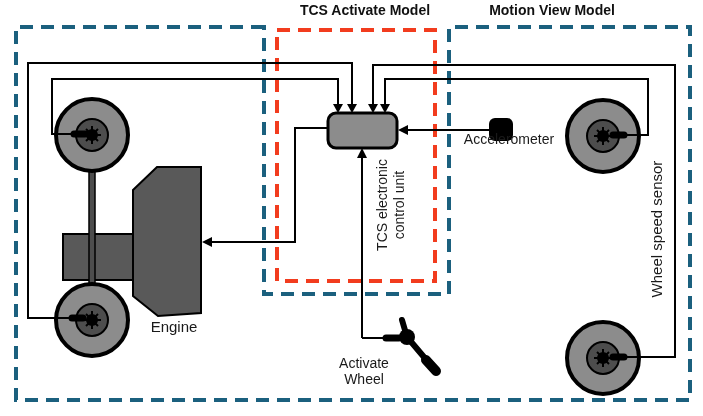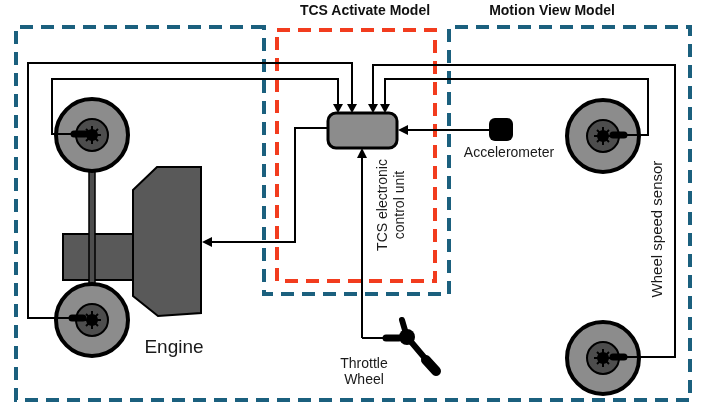--- a/index.html
+++ b/index.html
@@ -33,22 +33,22 @@
   }
   .plain {
     font-size: 14px;
   }
   .rot {
     transform: rotate(-90deg);
   }
   #tcs-title     { left: 275px; top: 2px;  width: 180px; }
   #motion-title  { left: 462px; top: 2px;  width: 180px; }
   #ecu-label     { left: 336px; top: 188px; width: 110px; height: 34px; line-height: 17px; }
-  #accel-label   { left: 449px; top: 144px; width: 120px; text-align: center; }
-  #engine-label  { left: 134px; top: 336px; width: 80px; font-size: 19px; }
+  #accel-label   { left: 449px; top: 131px; width: 120px; text-align: center; }
+  #engine-label  { left: 134px; top: 318px; width: 80px; font-size: 15px; }
   #throttle-label{ left: 304px; top: 355px; width: 120px; line-height: 16px; }
   #wss-label     { left: 582px; top: 221px; width: 150px; height: 16px; font-size: 15px; line-height: 16px; }
   .line2 { display: block; }
 </style>
 </head>
 <body>
 
 <div id="stage">
 
   <svg id="diagram-svg" width="703" height="416" viewBox="0 0 703 416">
@@ -153,19 +153,19 @@
   <div id="ecu-label" class="lbl plain rot">
     <span class="line2">TCS electronic</span>
     <span class="line2">control unit</span>
   </div>
 
   <div id="accel-label" class="lbl plain">Accelerometer</div>
 
   <div id="engine-label" class="lbl">Engine</div>
 
   <div id="throttle-label" class="lbl plain">
-    <span class="line2">Throttle</span>
+    <span class="line2">Activate</span>
     <span class="line2">Wheel</span>
   </div>
 
   <div id="wss-label" class="lbl rot">Wheel speed sensor</div>
 
 </div>
 
 </body></html>

